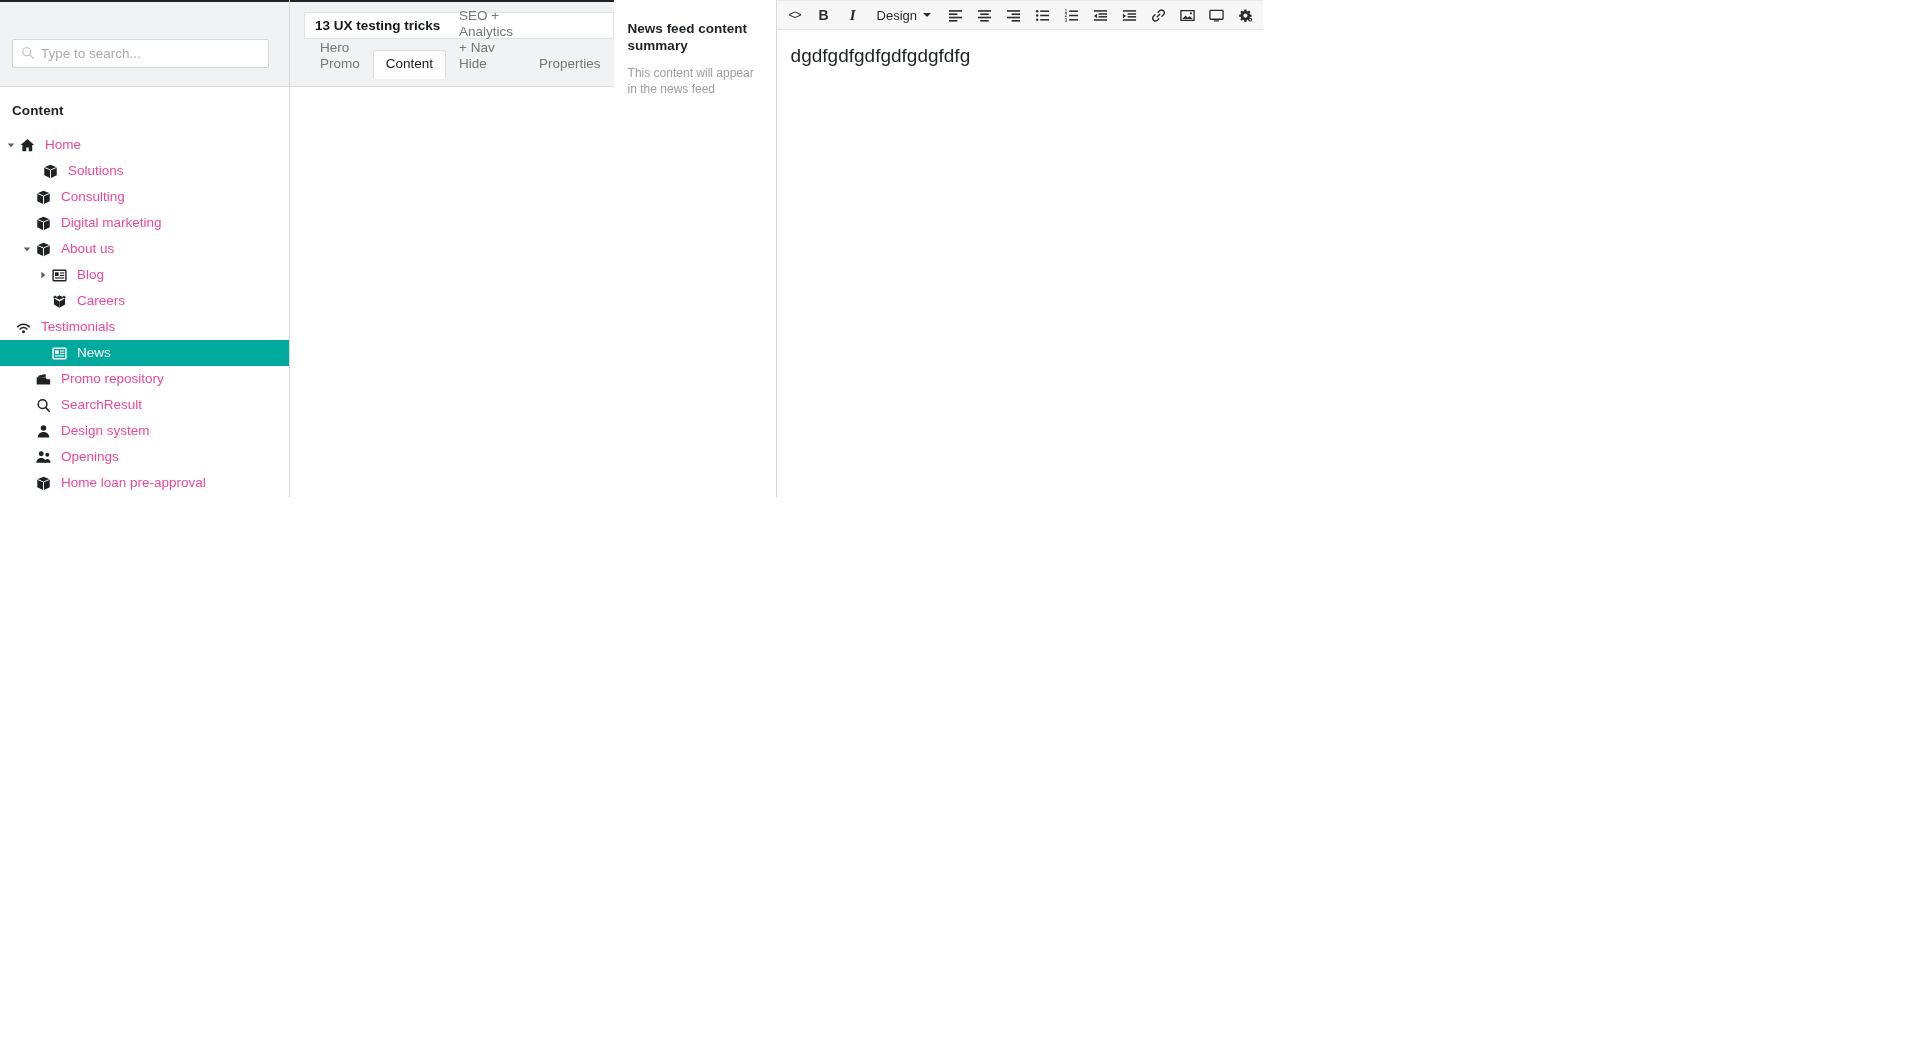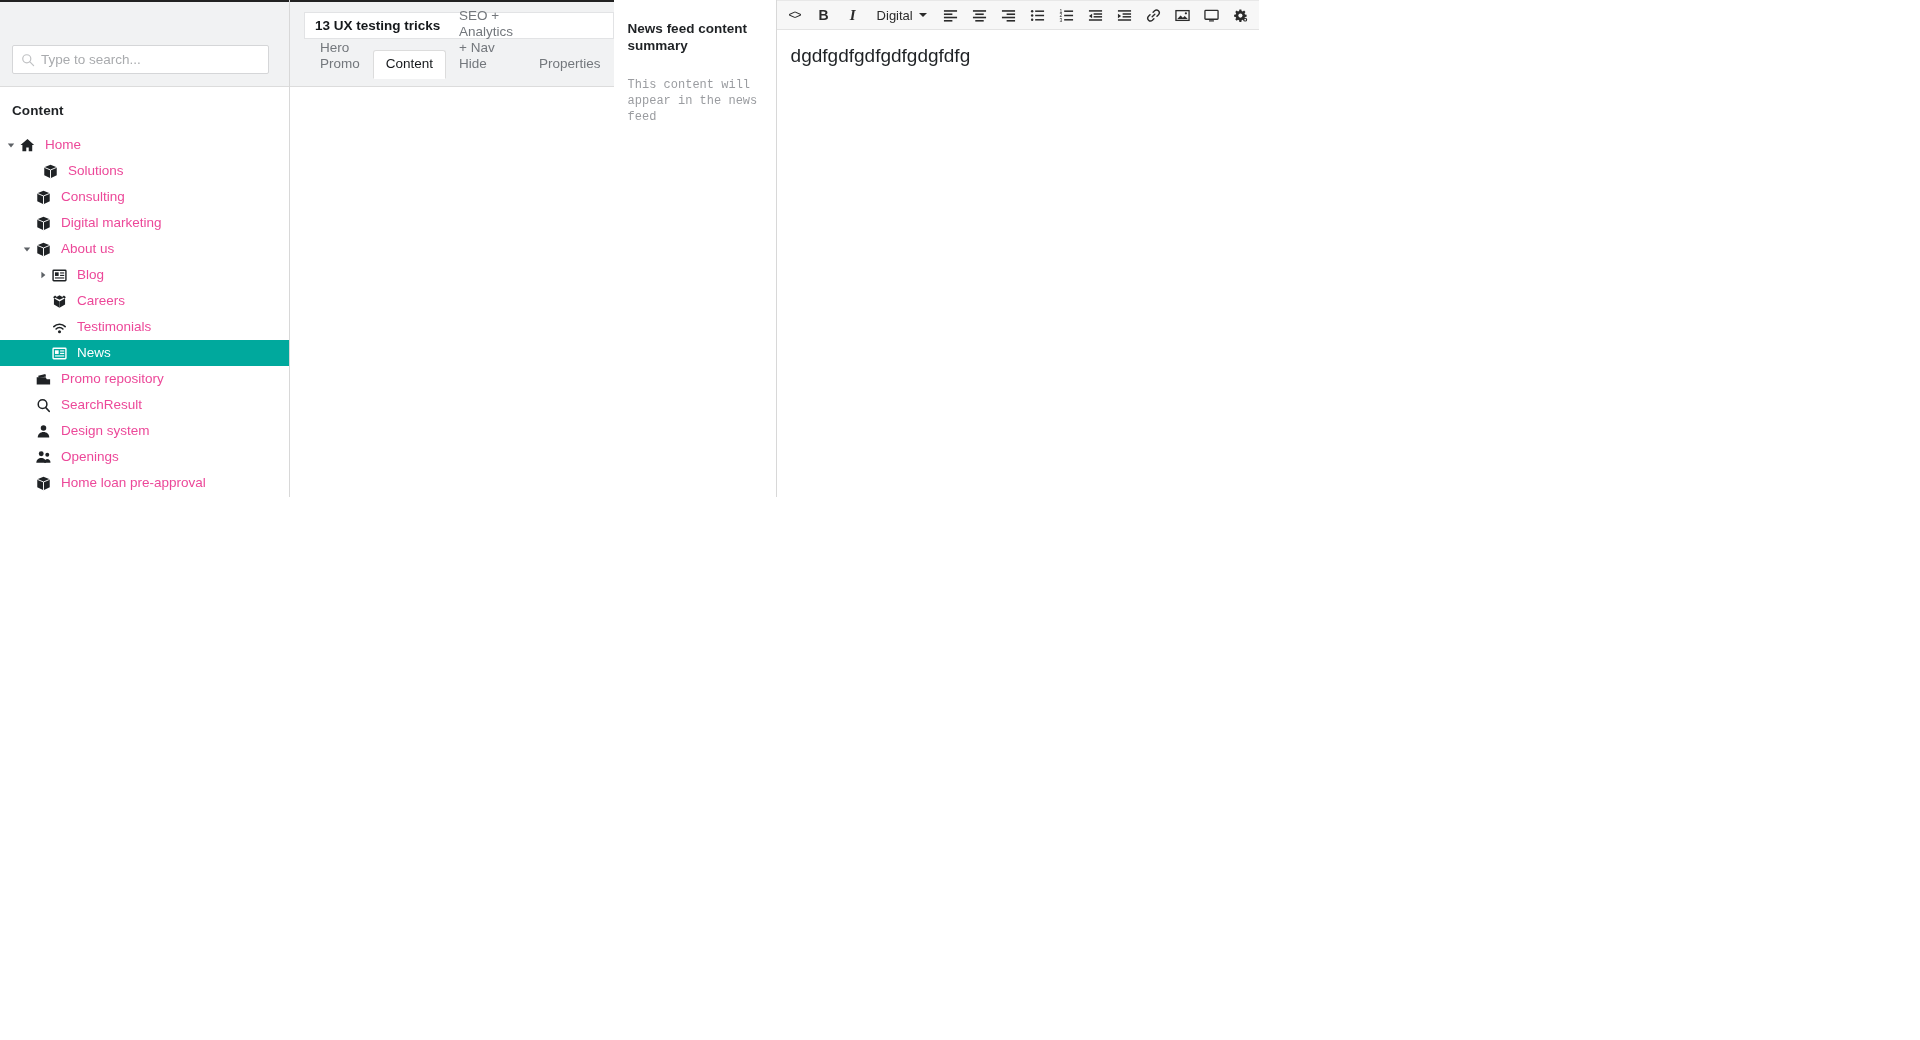--- a/index.html
+++ b/index.html
@@ -36,22 +36,22 @@
     display: flex;
     flex-direction: column;
     flex: 0 0 290px;
   }
   .search-area {
     height: 87px;
     background: #f1f2f3;
     border-top: 2px solid #222;
     border-bottom: 1px solid #dcdcdc;
     display: flex;
-    align-items: flex-end;
-    padding: 18px 20px 12px 12px;
+    align-items: center;
+    padding: 18px 20px 0 12px;
     flex: 0 0 87px;
   }
   .search-box {
     position: relative;
     width: 259px;
     height: 29px;
     background: #fff;
     border: 1px solid #d5d6d8;
     border-radius: 2px;
     display: flex;
@@ -197,22 +197,21 @@
   .field-label {
     font-size: 13.5px;
     font-weight: bold;
     color: #1f2225;
     line-height: 17px;
   }
   .field-help {
     font-size: 12px;
     color: #9a9ca0;
     line-height: 16px;
-    margin-top: 23px;
-    font-family: Liberation Mono, monospace;
+    margin-top: 11px;
   }
 
   .editor-col {
     flex: 1 1 auto;
     display: flex;
     flex-direction: column;
   }
   .editor-toolbar {
     height: 30px;
     background: #f7f7f7;
@@ -368,21 +367,21 @@
                 <svg viewBox="0 0 18 18" width="17" height="17">
                   <path d="M9 2.3 4.6 5.1 9 7.2l4.4-2.1z" fill="#1f2225"></path>
                   <path d="M3.1 5.6v6.5L9 15.6V9.1z" fill="#1f2225"></path>
                   <path d="M14.9 5.6v6.5L9 15.6V9.1z" fill="#1f2225"></path>
                   <path d="M2.2 4.4 4.3 2.6 6 4.1 3.9 5.8z" fill="#1f2225"></path>
                   <path d="M15.8 4.4 13.7 2.6 12 4.1l2.1 1.7z" fill="#1f2225"></path>
                 </svg>
               </span>
               <span class="node-label">Careers</span>
             </li>
-            <li class="tree-row" style="padding-left: 36px;">
+            <li class="tree-row" style="">
               <span class="twisty"></span>
               <span class="node-icon">
                 <svg viewBox="0 0 18 18" width="17" height="17">
                   <path d="M3 8.1a8.4 8.4 0 0 1 12 0" fill="none" stroke="#1f2225" stroke-width="1.7" stroke-linecap="round"></path>
                   <path d="M5.4 10.6a5 5 0 0 1 7.2 0" fill="none" stroke="#1f2225" stroke-width="1.7" stroke-linecap="round"></path>
                   <circle cx="9" cy="13.4" r="1.6" fill="#1f2225"></circle>
                 </svg>
               </span>
               <span class="node-label">Testimonials</span>
             </li>
@@ -476,21 +475,21 @@
           <div class="field-label">News feed content summary</div>
           <div class="field-help">This content will appear in the news feed</div>
         </div>
 
         <div class="editor-col">
           <div class="editor-toolbar" id="editor-toolbar">
               <button class="tbtn code-btn">&lt;&gt;</button>
               <button class="tbtn text-btn">B</button>
               <button class="tbtn italic-btn">I</button>
               <button class="tbtn formats-btn">
-                <span>Digital</span>
+                <span>Design</span>
                 <span class="caret-down"></span>
               </button>
               <button class="tbtn">
                 <span>
                   <svg viewBox="0 0 16 16" width="15" height="15">
                     <g fill="#2b2b2b">
                       <rect x="1" y="2.3" width="14" height="1.7"></rect>
                       <rect x="1" y="5.8" width="9" height="1.7"></rect>
                       <rect x="1" y="9.3" width="14" height="1.7"></rect>
                       <rect x="1" y="12.8" width="9" height="1.7"></rect>

